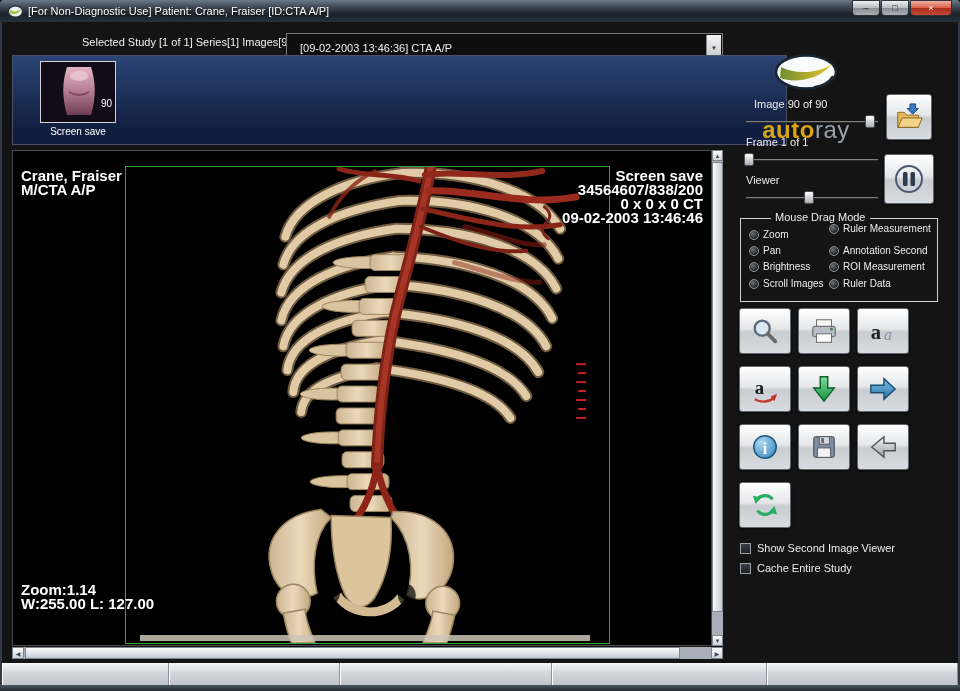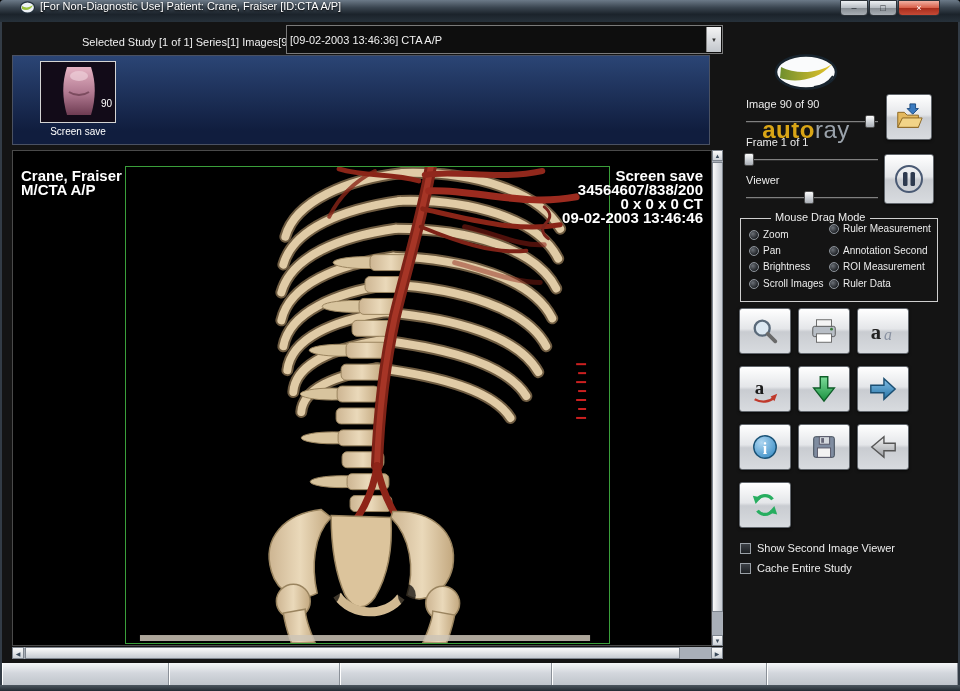--- a/index.html
+++ b/index.html
@@ -5,43 +5,43 @@
   * { margin:0; padding:0; box-sizing:border-box; }
   html,body { width:960px; height:691px; background:#000; overflow:hidden;
               font-family:"Liberation Sans", sans-serif; }
   .window { position:relative; width:960px; height:691px; background:#141414;
             border-radius:4px 4px 0 0; overflow:hidden;
             box-shadow: inset 0 0 0 2px #333c46; }
 
   
   .titlebar { position:absolute; left:0; top:0; width:100%; height:22px;
     background:linear-gradient(#6c7a88 0%, #39444f 35%, #1b232b 65%, #27313a 100%);
-    display:flex; padding:0 20px; }
+    display:flex; align-items:center; padding:0 8px; }
   .app-icon { width:15px; height:15px; margin-right:5px; flex:0 0 auto; }
   .title-text { color:#fff; font-size:11px; text-shadow:0 1px 2px #000;
     flex:1; white-space:nowrap; overflow:hidden; }
   .win-buttons { display:flex; align-self:flex-start; margin-top:0; }
   .win-btn { width:28px; height:16px; margin-left:1px; border:1px solid #2c3238;
     border-radius:0 0 4px 4px; color:#1d2228; font-size:9px; line-height:14px;
     text-align:center;
     background:linear-gradient(#eef1f4, #b6bcc2 48%, #878d93 52%, #a9afb5); }
   .win-btn.close { width:42px; color:#fff;
     background:linear-gradient(#f2b0a2, #d8604a 48%, #a92d1c 52%, #c54a36); }
 
   
   .study-label { position:absolute; left:82px; top:36px; color:#f0f0f0; font-size:11px; }
-  .combo { position:absolute; left:286px; top:25px; width:437px; height:29px;
+  .combo { position:absolute; left:286px; top:33px; width:437px; height:29px;
     background:#0e0e0e; border:1px solid #7a7a7a; color:#f0f0f0; font-size:11px;
-    display:flex; align-items:center; padding:0 3px; }
+    display:flex; align-items:center; padding:0 13px; }
   .combo .arrow-box { position:absolute; right:1px; top:1px; bottom:1px; width:15px;
     background:linear-gradient(#f4f4f4,#c2c6cc); border-left:1px solid #888;
     color:#333; font-size:6px; display:flex; align-items:center; justify-content:center; }
 
   
-  .thumb-strip { position:absolute; left:12px; top:55px; width:698px; height:90px;
+  .thumb-strip { position:absolute; left:12px; top:55px; width:775px; height:90px;
     border:1px solid #4a5162;
     background:linear-gradient(var(--strip-blue,#2b4575), #101d3e 85%); }
   .thumb-item { position:absolute; left:26px; top:5px; width:78px; text-align:center; }
   .thumb-img { width:76px; height:62px; border:1px solid #d4d4d4; background:#120b18;
     position:relative; margin:0 auto; }
   .thumb-img svg { display:block; width:100%; height:100%; }
   .thumb-count { position:absolute; right:3px; top:36px; color:#fff; font-size:10px; }
   .thumb-caption { color:#fff; font-size:10px; margin-top:3px; }
 
   
@@ -281,20 +281,24 @@
     <div class="overlay ov-tl">
       <div>Crane, Fraiser</div>
       <div>M/CTA A/P</div>
     </div>
     <div class="overlay ov-tr">
       <div>Screen save</div>
       <div>34564607/838/200</div>
       <div>0 x 0 x 0 CT</div>
       <div>09-02-2003 13:46:46</div>
     </div>
+    <div class="overlay ov-bl">
+      <div>Zoom:1.14</div>
+      <div>W:255.00 L: 127.00</div>
+    </div>
   </div>
 
   <div class="vscroll">
     <div class="sb-btn" style="top:0">▲</div>
     <div class="vthumb"></div>
     <div class="sb-btn" style="bottom:0">▼</div>
   </div>
   <div class="hscroll">
     <div class="sb-btn" style="left:0">◀</div>
     <div class="hthumb"></div>
@@ -313,21 +317,21 @@
         </defs>
         <ellipse cx="32" cy="20" rx="30" ry="16.5" fill="#fafbfc" stroke="#18242e" stroke-width="2.5"></ellipse>
         <path d="M6,26 C20,31 44,29 58,12 C46,21 22,23 7,15 Z" fill="url(#lg)"></path>
         <path d="M40,35 C48,34 55,30 59,24" stroke="#18242e" stroke-width="2" fill="none"></path>
       </svg>
       <div class="logo-text">
         <span class="lt-auto">auto</span><span class="lt-ray">ray</span>
       </div>
     </div>
 
-    <div class="p-label" style="left:16px;top:76px">Image 90 of 90</div>
+    <div class="p-label" style="left:24px;top:76px">Image 90 of 90</div>
     <div class="slider" style="left:16px;top:92px">
       <div class="track"></div>
       <div class="sthumb" style="left: calc(94% - 5px);"></div>
     </div>
     <div class="tool-btn" style="left:156px;top:72px;width:46px;height:46px">
       <svg width="30" height="30" viewBox="0 0 32 32">
         <polygon points="17,2 23,2 23,7 26,7 20,13 14,7 17,7" fill="#3a7abf" stroke="#1a4a7f" stroke-width="1"></polygon>
         <path d="M4,11 L4,27 L26,27 L26,14 L14,14 L11,11 Z" fill="#e3b85e" stroke="#8a6420"></path>
         <path d="M4,27 L9,17 L30,17 L26,27 Z" fill="#f2d488" stroke="#8a6420"></path>
       </svg>

